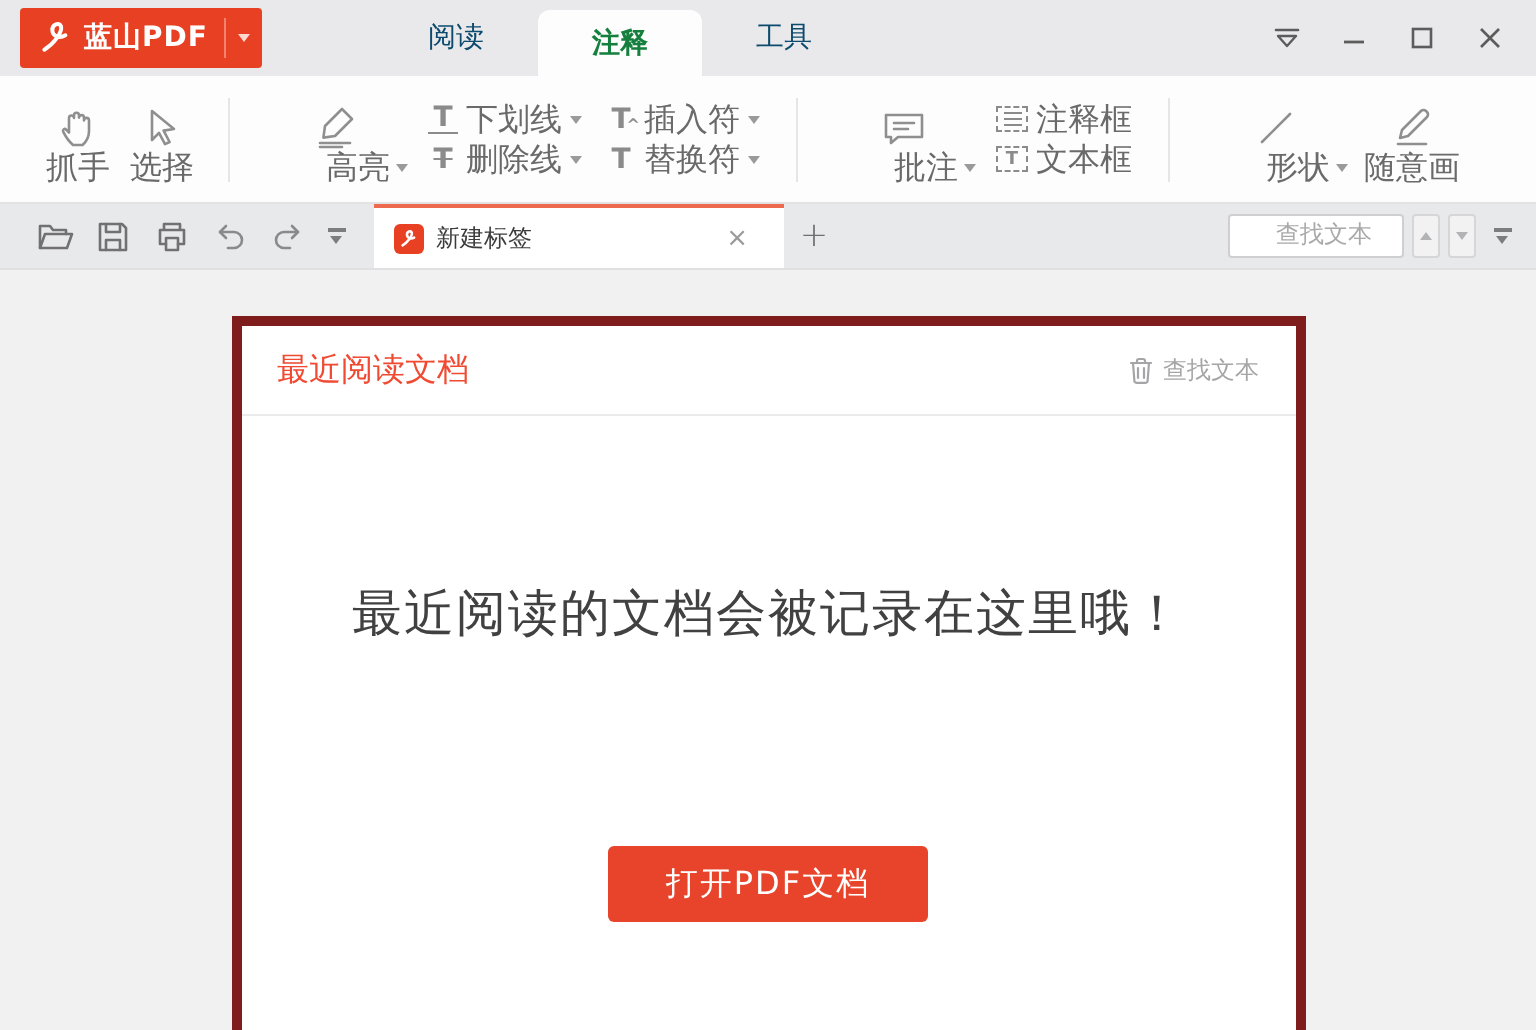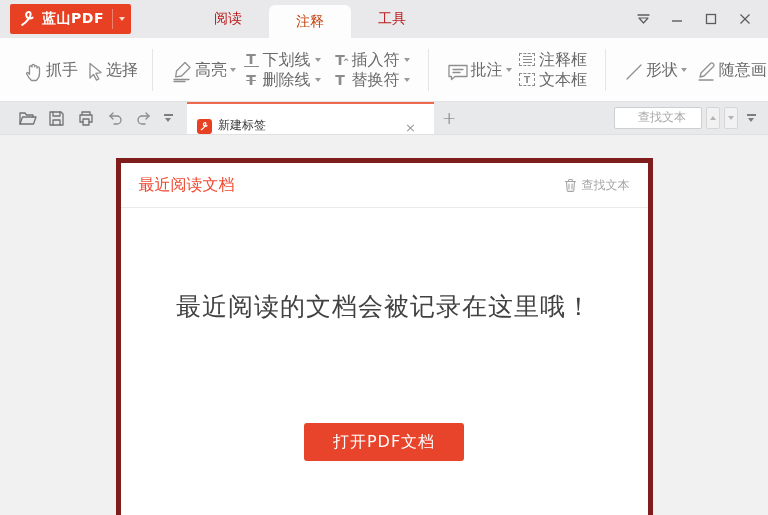--- a/index.html
+++ b/index.html
@@ -13,54 +13,54 @@
   .logo-btn { margin:4px 0 4px 10px; background:#e84023; border-radius:2px; color:#fff;
     display:flex; align-items:center; padding:0 6px 0 8px; cursor:default; }
   .logo-mark { width:20px; height:20px; margin-right:4px; }
   .logo-text { font-size:14px; font-weight:bold; letter-spacing:.5px; }
   .logo-split { width:1px; height:20px; background:rgba(255,255,255,.35); margin:0 6px 0 8px; }
   .caret { width:0; height:0; border-left:3.5px solid transparent; border-right:3.5px solid transparent;
     border-top:4px solid #9a9a9a; display:inline-block; }
   .logo-btn .caret { border-top-color:#ffd9cf; }
   .tb-tabs { display:flex; margin-left:56px; }
   .tb-tab { width:82px; display:flex; align-items:center; justify-content:center;
-    font-size:14px; color:#b91c1c; cursor:default; }
-  .tb-tab.active { background:#fdfdfd; color:#c2410c; border-radius:6px 6px 0 0; margin-top:5px;
-    height:33px; align-self:flex-end; }
+    font-size:14px; color:#0c4a6e; cursor:default; }
+  .tb-tab.active { background:#fdfdfd; color:#15803d; border-radius:6px 6px 0 0; margin-top:5px;
+    height:33px; align-self:flex-end;font-weight:bold; }
   .tb-spacer { flex:1; }
   .win-controls { display:flex; align-items:center; padding-right:6px; }
   .win-btn { width:34px; height:30px; display:flex; align-items:center; justify-content:center; }
   .win-btn svg { stroke:#5c5c5c; }
 
   
   .ribbon { height:64px; background:#fdfdfd; border-bottom:1px solid #e2e2e4;
     display:flex; align-items:center; padding-left:18px; flex:0 0 auto; }
   .rsep { width:1px; height:42px; background:#e6e6e8; margin:0 12px; }
-  .rb-big { display:flex; flex-direction:row; align-items:center; 
+  .rb-big { display:flex; flex-direction:column; align-items:center; 
     min-width:42px; padding:0 4px; cursor:default; }
   .rb-big .ricon { height:28px; display:flex; align-items:flex-end; justify-content:center; }
   .rlabel { font-size:16px; color:#6a6a6a; line-height:16px; white-space:nowrap; }
-  .lblrow { display:flex; align-items:center; gap:3px; }
+  .lblrow { display:flex; align-items:center; gap:3px;margin-left:32px; }
   .rb-col { display:flex; flex-direction:column; gap:4px; margin:0 6px; }
   .rb-small { display:flex; align-items:center; gap:4px; cursor:default; }
   .t-glyph { font-size:14px; color:#8b8b8b; font-weight:bold; line-height:14px; width:15px; text-align:center; position:relative; }
   .t-underline { border-bottom:1.5px solid #8b8b8b; }
   .t-strike { text-decoration:line-through; }
   .t-caret-mark { position:absolute; font-size:8px; right:-2px; bottom:-3px; color:#8b8b8b; font-weight:bold; }
   .icon-stroke { stroke:#8f8f8f; fill:none; stroke-width:1.3; stroke-linecap:round; stroke-linejoin:round; }
   .dashed-box { width:16px; height:13px; border:1px dashed #8b8b8b; display:flex; align-items:center;
     justify-content:center; font-size:9px; color:#8b8b8b; font-weight:bold; }
   .dash-lines { display:flex; flex-direction:column; gap:2px; }
   .dash-lines i { display:block; width:9px; height:1px; background:#8b8b8b; }
 
   
   .tabbar { height:32px; background:#e8e9eb; display:flex; align-items:stretch; flex:0 0 auto; }
   .file-icons { display:flex; align-items:center; padding:0 4px 0 14px; gap:2px; }
   .fi-btn { width:27px; height:26px; display:flex; align-items:center; justify-content:center; }
-  .doc-tab { width:247px; background:#fff; border-top:2px solid #ed6a4f; display:flex; align-items:flex-end;
+  .doc-tab { width:205px; background:#fff; border-top:2px solid #ed6a4f; display:flex; align-items:center;
     padding:0 16px 0 10px; margin-left:6px; cursor:default; }
   .doc-tab-logo { width:15px; height:15px; background:#e84023; border-radius:3px; display:flex;
     align-items:center; justify-content:center; margin-right:6px; flex:0 0 auto; }
   .doc-tab-logo svg { width:11px; height:11px; }
   .doc-tab-label { font-size:12px; color:#3c3c3c; flex:1; }
   .doc-tab-close { font-size:13px; color:#9a9a9a; padding:0 2px; line-height:1; }
   .newtab-btn { width:30px; display:flex; align-items:center; justify-content:center;
     font-size:17px; color:#6f6f6f; font-weight:300; }
   .tab-spacer { flex:1; }
   .search-area { display:flex; align-items:center; padding-right:8px; gap:4px; }

